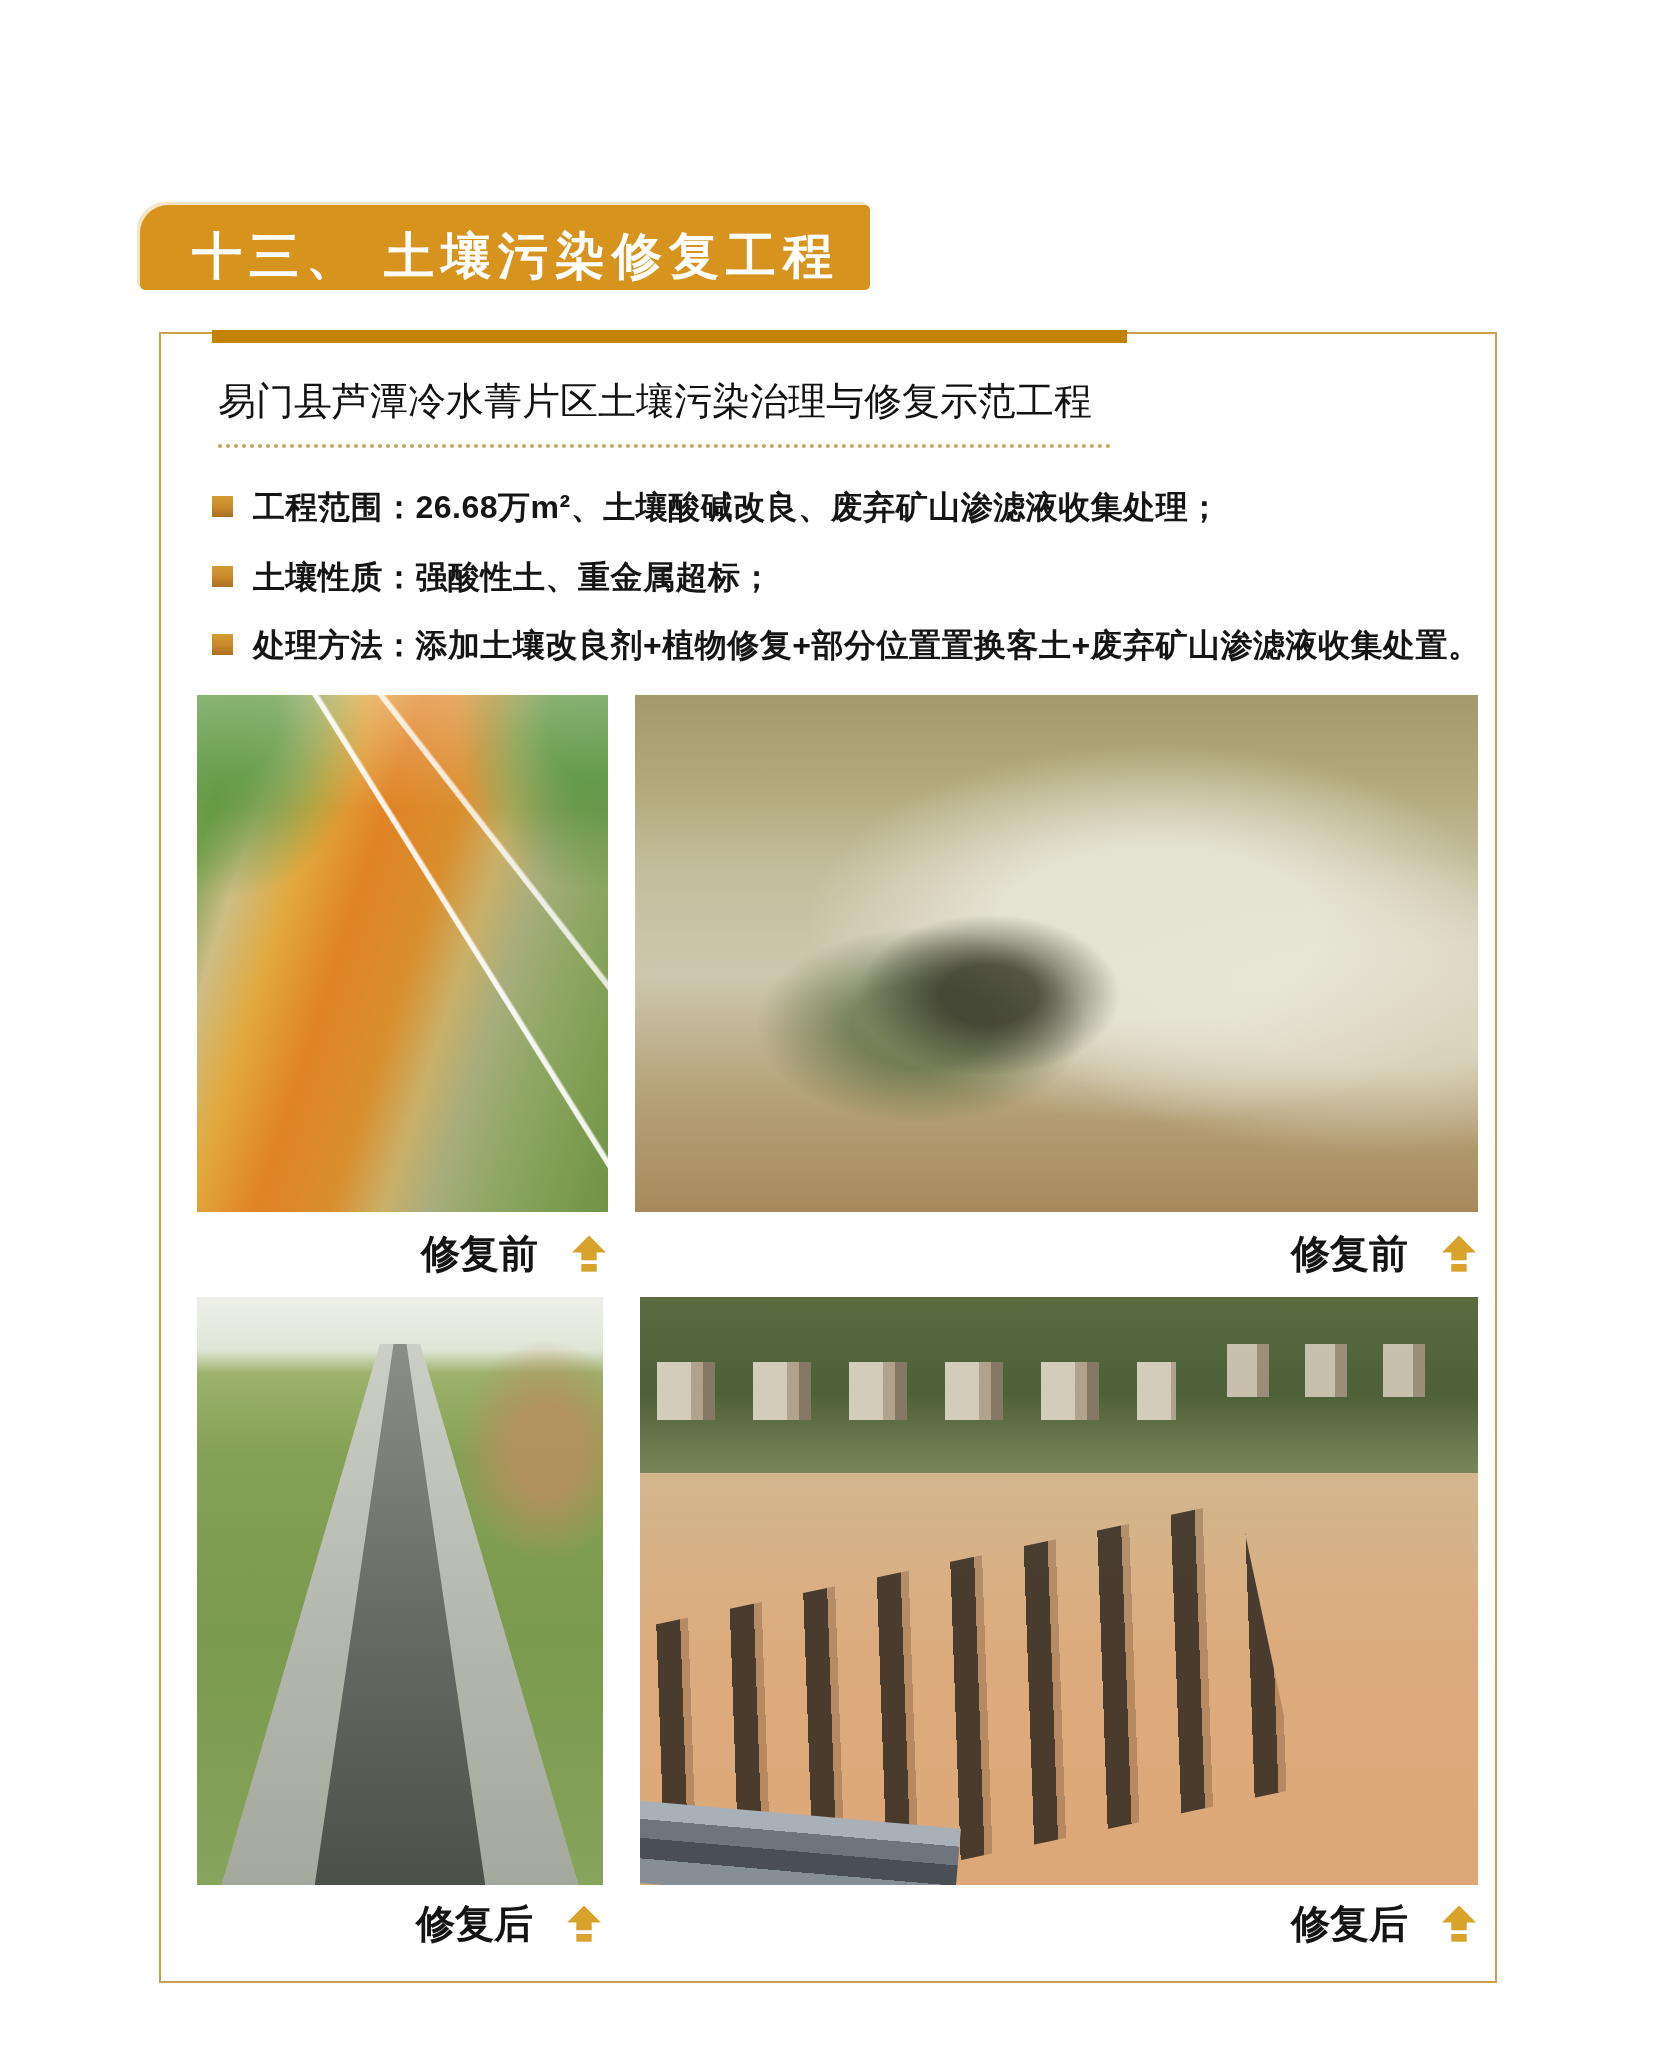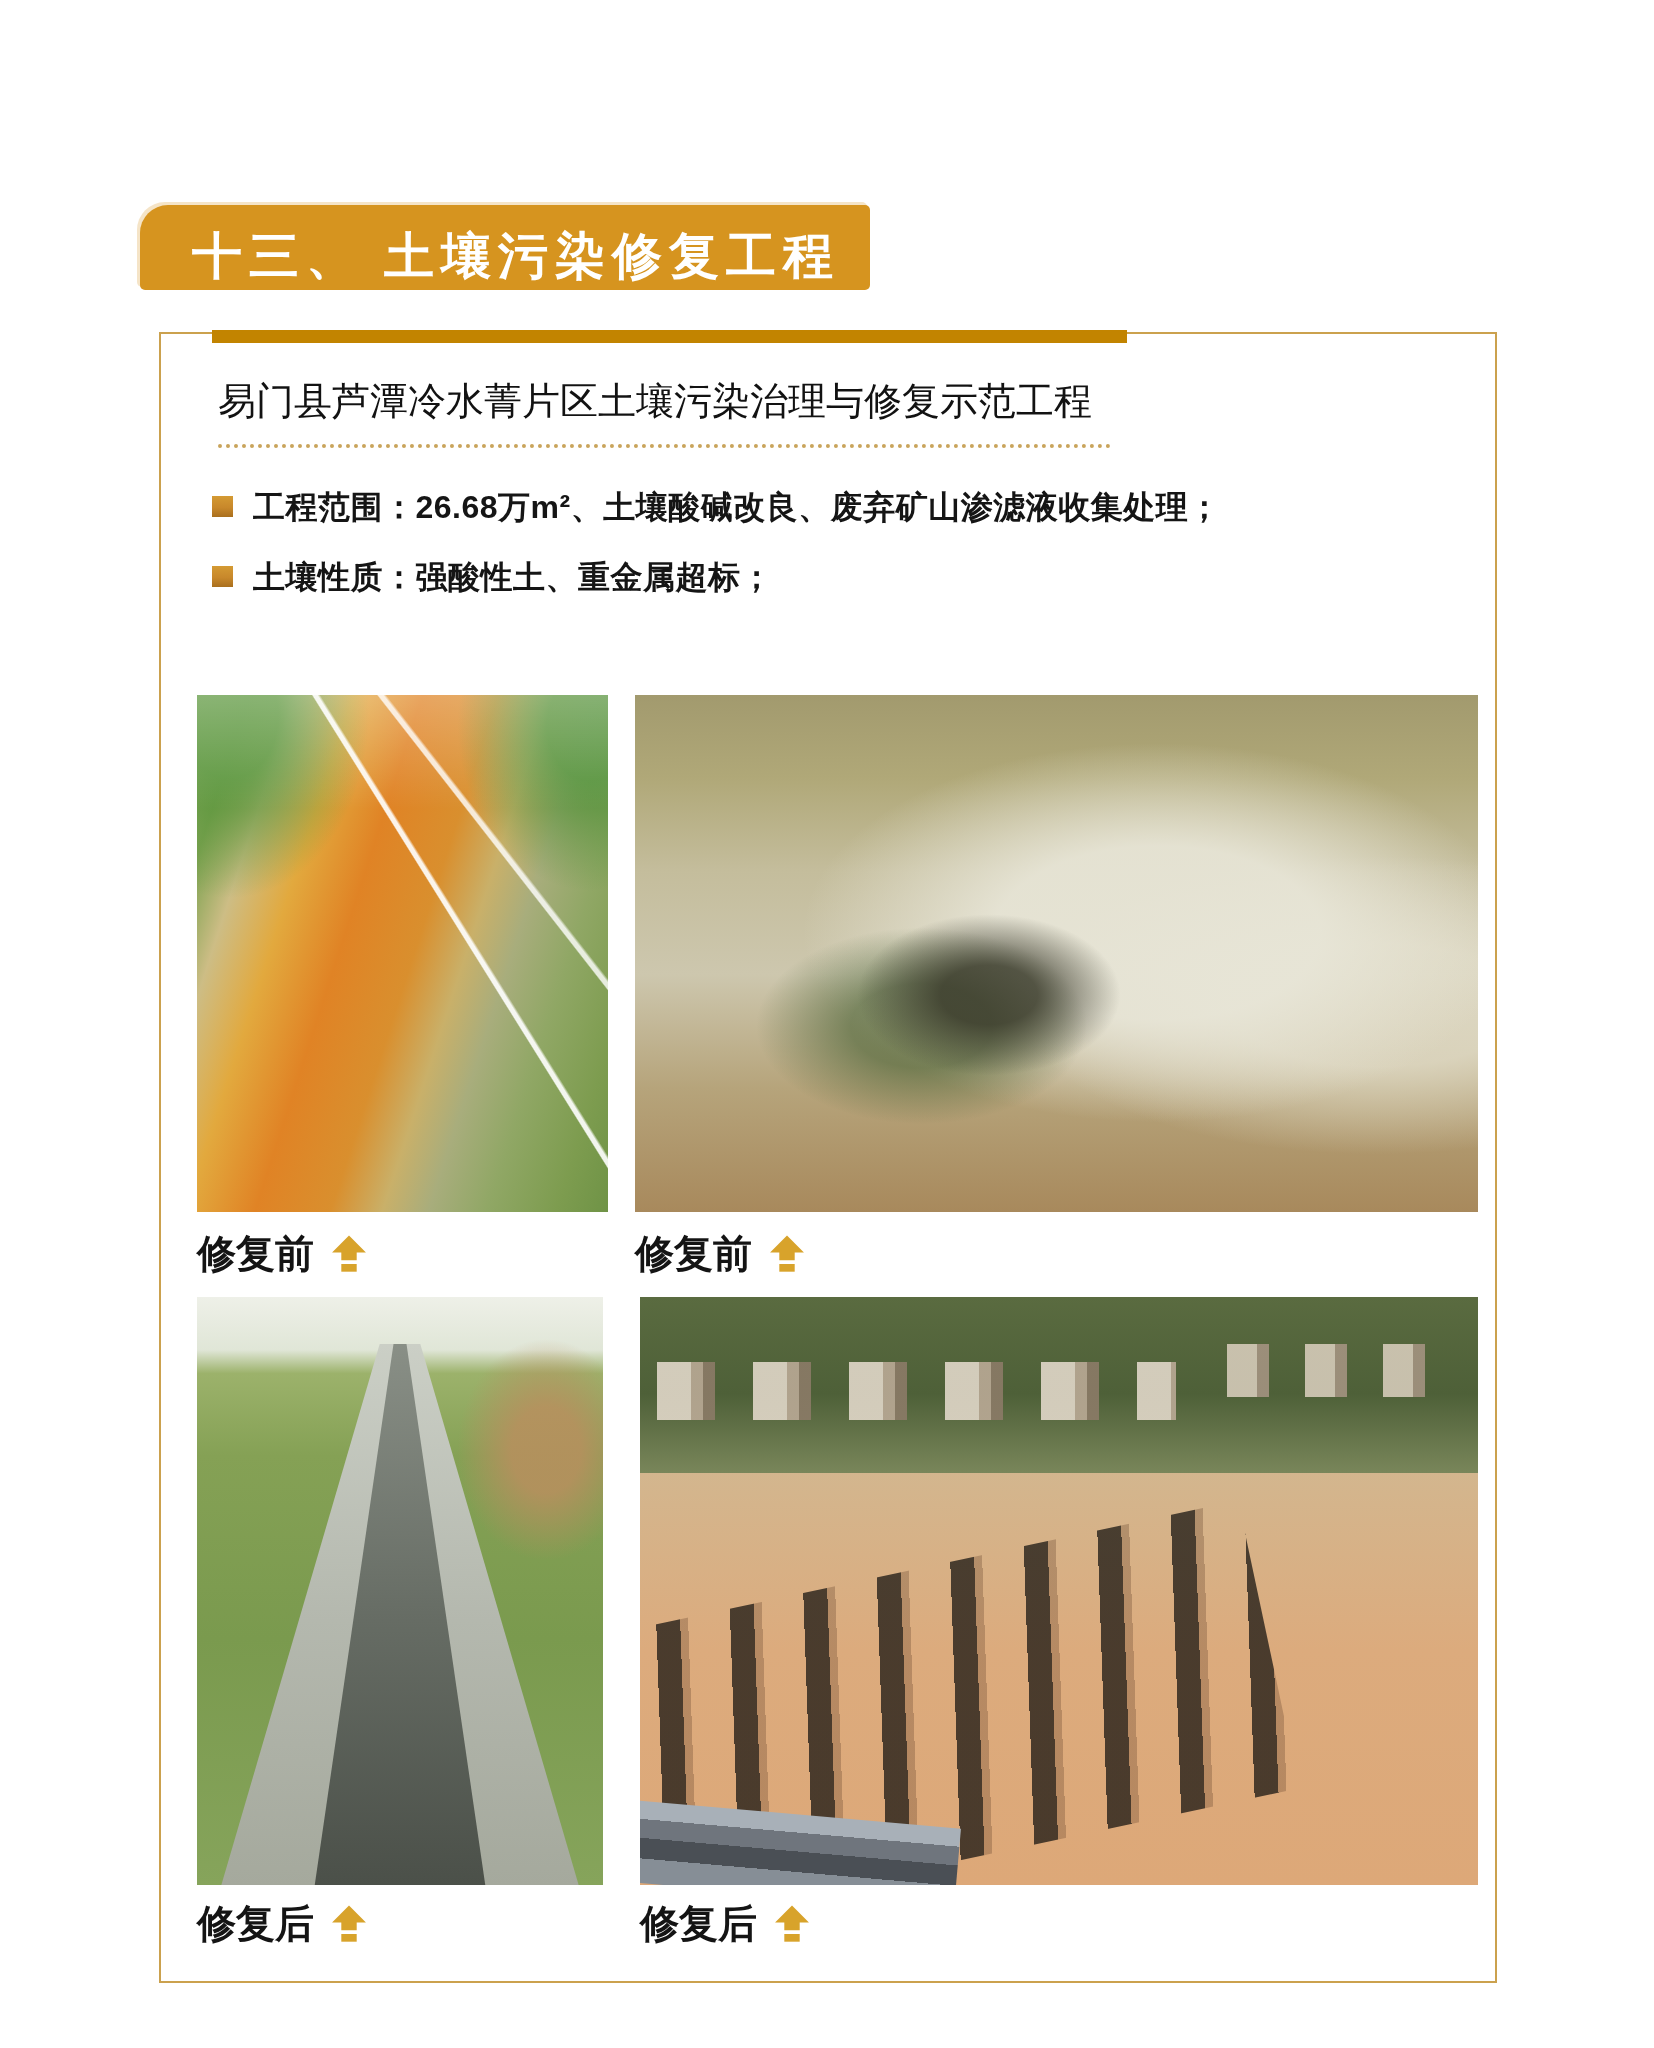--- a/index.html
+++ b/index.html
@@ -133,21 +133,21 @@
       rgba(25,22,18,.75) 0 24px,rgba(95,62,40,.3) 24px 32px,transparent 32px 74px);
   }
   .guard-rail{
     position:absolute;left:-2%;bottom:-2%;width:40%;height:14%;
     transform:rotate(5deg);
     background:linear-gradient(to bottom,#a8b0b8 0 22%,#6f757d 22% 45%,#4a4f55 45% 70%,#868e96 70% 100%);
   }
 
   
   .caption-row{
-    position:absolute;height:52px;display:flex;align-items:center;justify-content:flex-start;gap:16px;
+    position:absolute;height:52px;display:flex;align-items:center;justify-content:flex-end;gap:32px;
   }
   .caption-1{left:197px;top:1228px;width:411px;}
   .caption-2{left:635px;top:1228px;width:843px;}
   .caption-3{left:197px;top:1898px;width:406px;}
   .caption-4{left:640px;top:1898px;width:838px;}
   .caption-text{font-size:39px;font-weight:bold;color:#141414;white-space:nowrap;}
   .arrow-icon{width:38px;height:40px;display:block;}
 </style>
 </head>
 <body>
@@ -166,20 +166,24 @@
   <div class="dotted-divider"></div>
 
   <div class="bullet-row bullet-1">
     <span class="bullet-square"></span>
     <span class="bullet-text">工程范围：26.68万m²、土壤酸碱改良、废弃矿山渗滤液收集处理；</span>
   </div>
   <div class="bullet-row bullet-2">
     <span class="bullet-square"></span>
     <span class="bullet-text">土壤性质：强酸性土、重金属超标；</span>
   </div>
+  <div class="bullet-row bullet-3">
+    <span class="bullet-square"></span>
+    <span class="bullet-text">处理方法：添加土壤改良剂+植物修复+部分位置置换客土+废弃矿山渗滤液收集处置。</span>
+  </div>
 
   <div class="photo photo-before-channel"></div>
 
   <div class="photo photo-before-field"></div>
 
   <div class="photo photo-after-channel">
     <div class="channel-walls"></div>
     <div class="channel-water"></div>
   </div>
 

